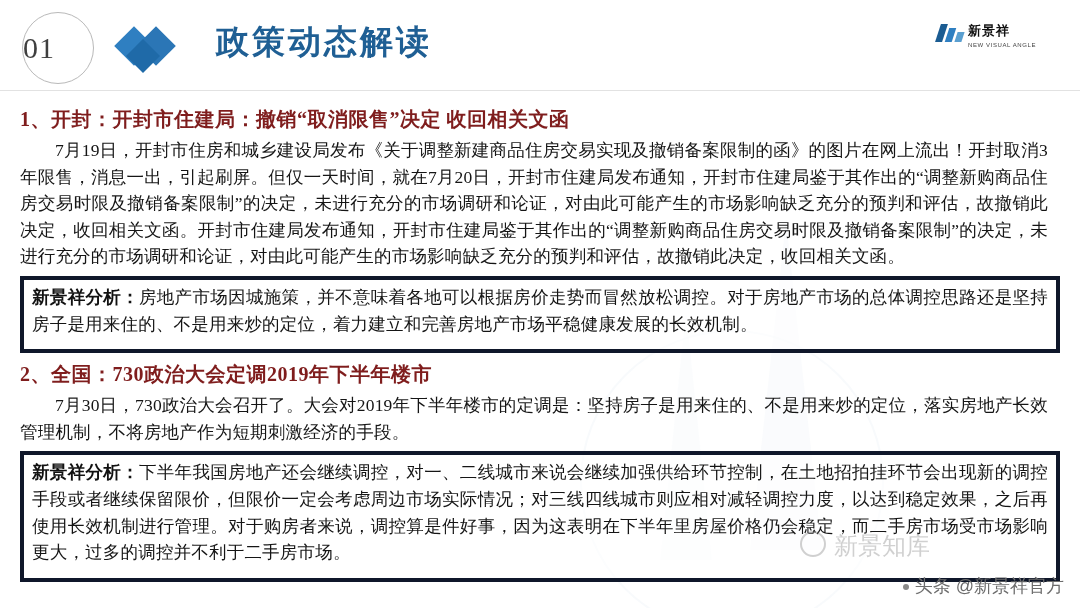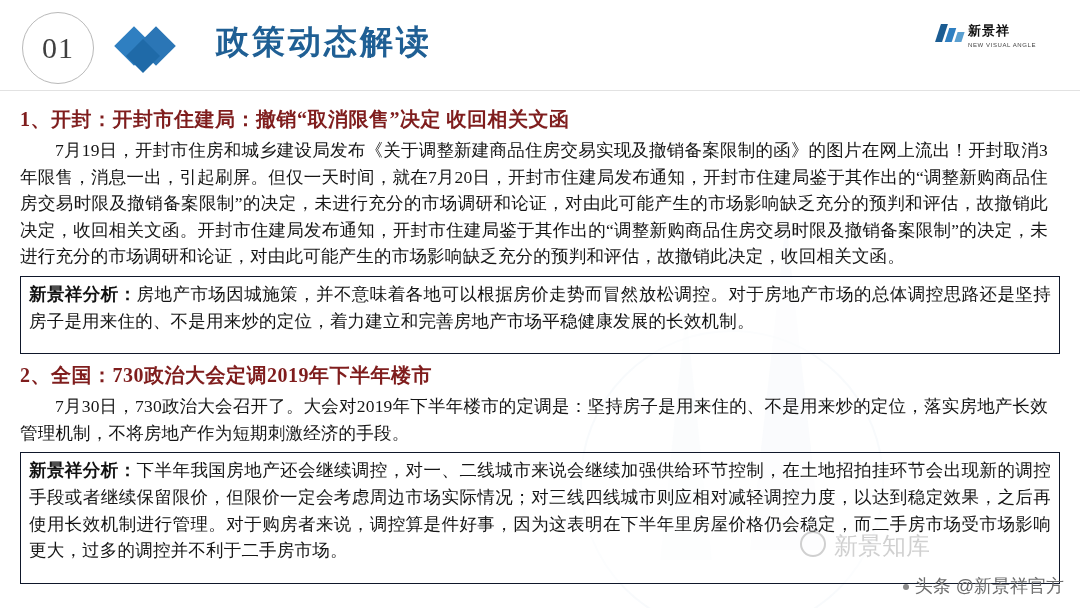--- a/index.html
+++ b/index.html
@@ -71,21 +71,21 @@
     position: absolute;
     left: 22px;
     top: 12px;
     width: 70px;
     height: 70px;
     border: 1px solid #b9b9b9;
     border-radius: 50%;
     color: #3f3f3f;
     font-size: 30px;
     line-height: 70px;
-    text-align: center;
+    text-align: left;
     letter-spacing: 1px;
     font-family: "Liberation Serif", serif;
   }
   .header-diamonds {
     position: absolute;
     left: 118px;
     top: 24px;
     width: 64px;
     height: 50px;
   }
@@ -190,22 +190,22 @@
     font-size: 17.5px;
     line-height: 1.52;
     color: #151515;
     text-align: justify;
     text-indent: 2em;
     margin: 0 14px 2px 2px;
     letter-spacing: .2px;
   }
 
   .analysis {
-    border: 1px solid #0f172a;
-    padding: 4px 8px 19px 8px;
+    border: 4px solid #0f172a;
+    padding: 4px 8px 12px 8px;
     margin: 6px 2px 4px 2px;
     font-size: 17.5px;
     line-height: 1.52;
     color: #151515;
     text-align: justify;
     letter-spacing: .2px;
     background: rgba(255,255,255,0.55);
     font-family: Liberation Serif, serif;
   }
   .analysis .label {

